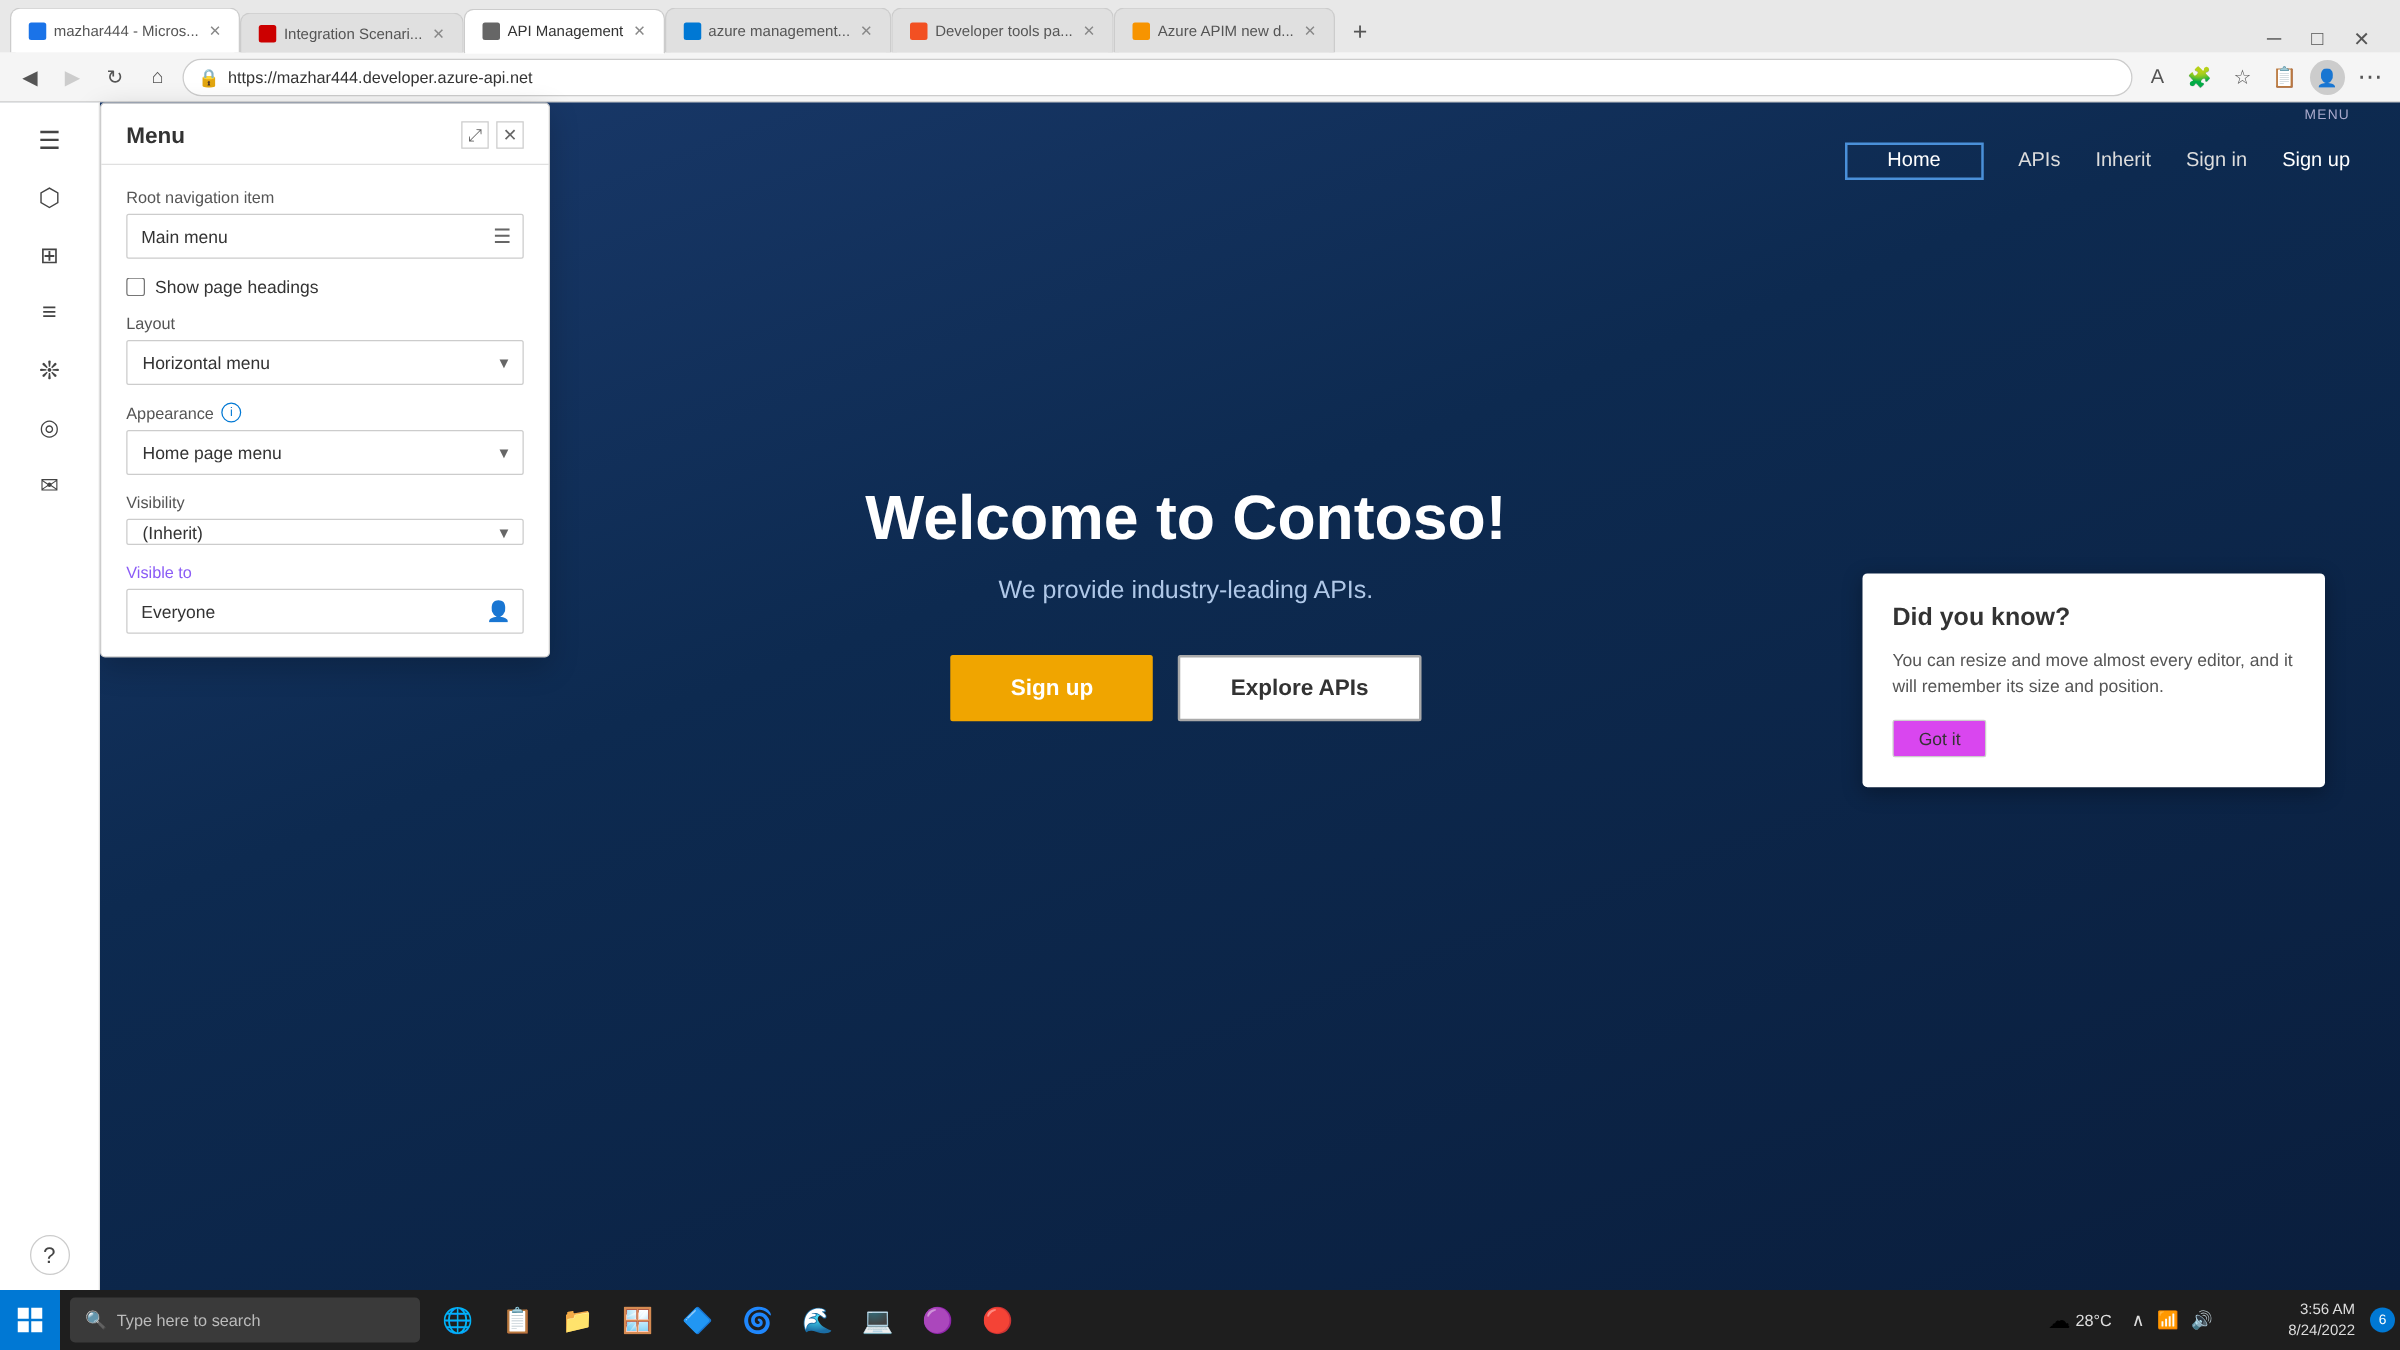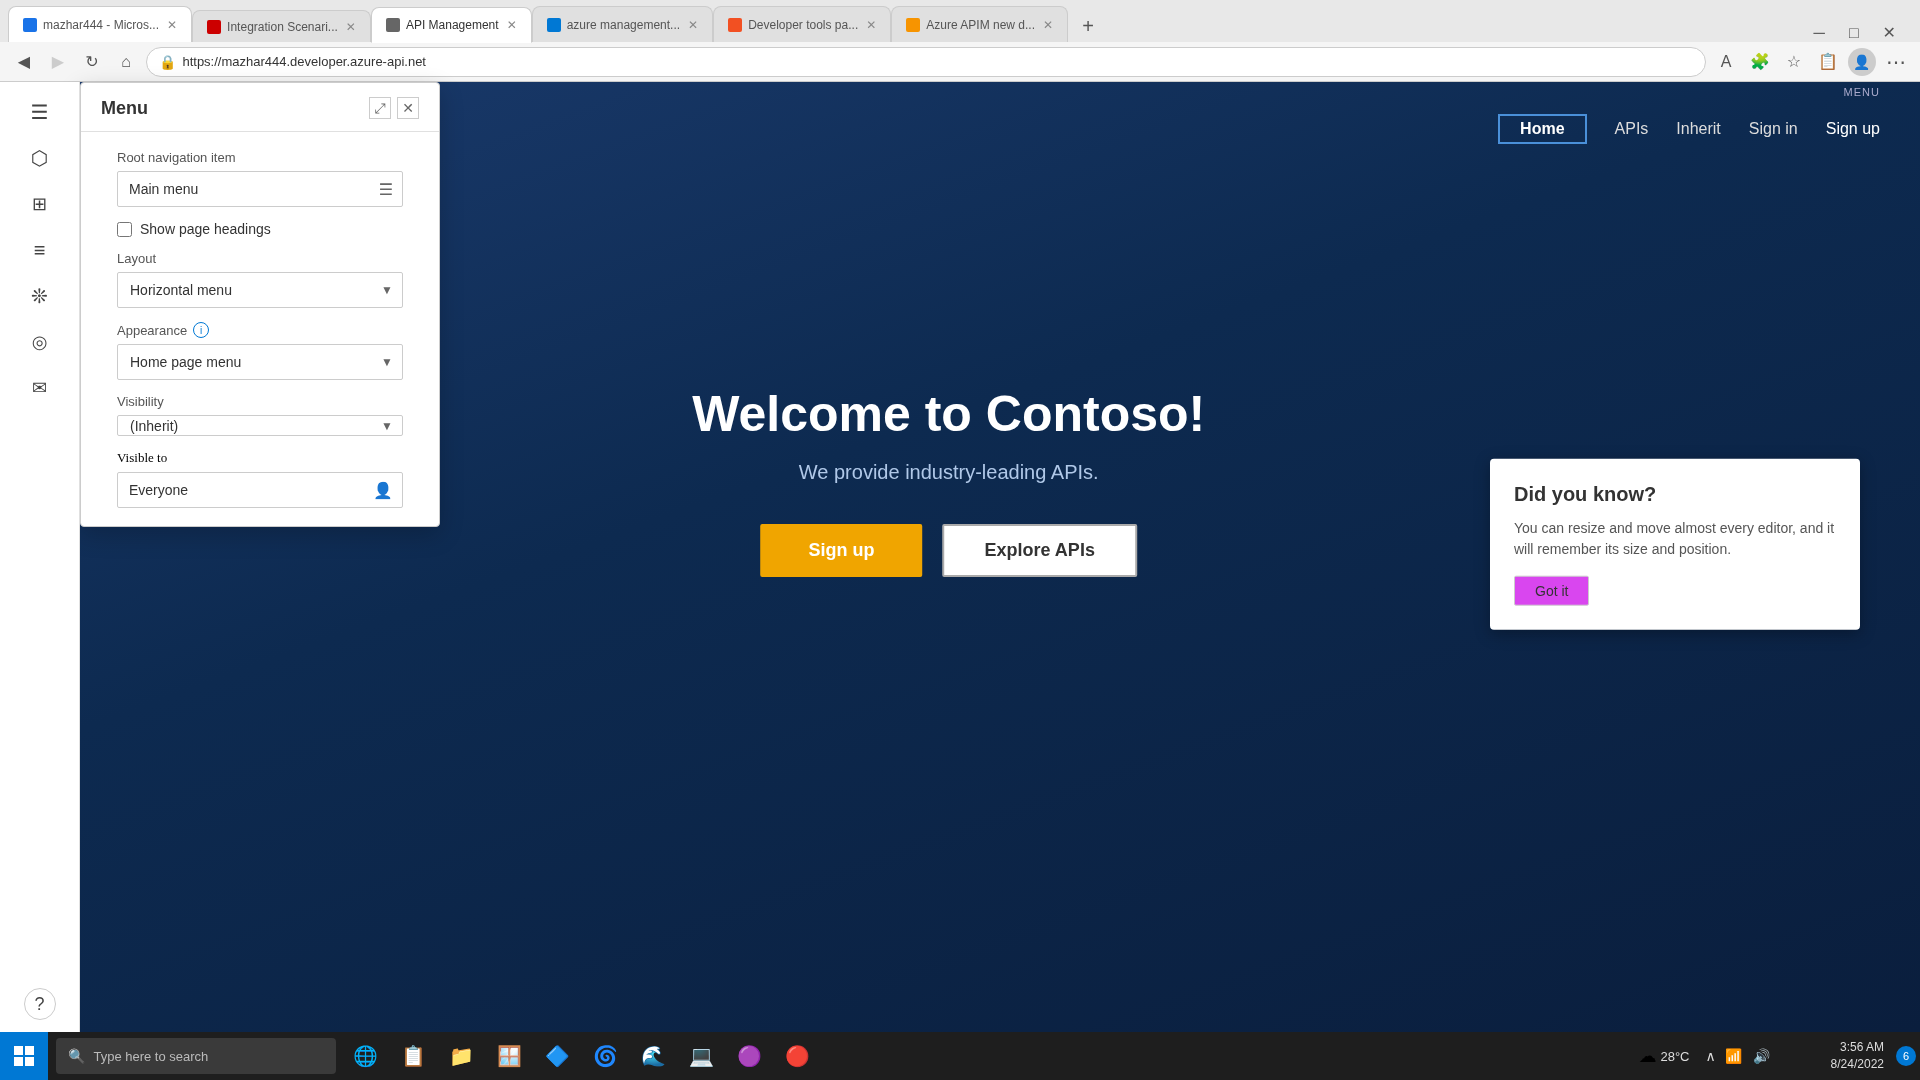--- a/index.html
+++ b/index.html
@@ -81,21 +81,21 @@
     <div style="flex:1;"></div>
     <div style="width:52px;height:44px;display:flex;align-items:center;justify-content:center;border-radius:4px;cursor:pointer;color:#444;font-size:18px;border:1px solid #ccc;border-radius:50%;width:32px;height:32px;margin-bottom:4px;">?</div>
   </div>
 
   <div style="flex:1;position:relative;background:linear-gradient(160deg,#1a3a6c 0%,#0d2a50 40%,#0a1e3d 100%);">
 
     <div style="position:absolute;top:0;left:0;right:0;display:flex;align-items:center;padding:16px 40px;justify-content:flex-end;">
       <span style="position:absolute;right:40px;top:4px;font-size:11px;color:#aac;letter-spacing:1px;">MENU</span>
       <span style="position:absolute;left:40px;font-size:28px;font-weight:700;color:#fff;">contoso</span>
       <div style="display:flex;align-items:center;gap:28px;margin-top:16px;">
-        <a style="font-size:16px;color:#fff;cursor:pointer;text-decoration:none;font-weight:700;border:2px solid #4a90d9;padding:4px 20px;">Home</a>
+        <a style="font-size:16px;color:#fff;cursor:pointer;text-decoration:none;font-weight:400;border:2px solid #4a90d9;padding:4px 32px;">Home</a>
         <a style="font-size:16px;color:#ddd;cursor:pointer;text-decoration:none;">APIs</a>
         <a style="font-size:16px;color:#ddd;cursor:pointer;text-decoration:none;">Inherit</a>
         <a style="font-size:16px;color:#ddd;cursor:pointer;text-decoration:none;">Sign in</a>
         <a style="font-size:16px;color:#fff;cursor:pointer;text-decoration:none;">Sign up</a>
       </div>
     </div>
 
     <div style="position:absolute;top:42%;left:50%;transform:translate(-60%,-50%);text-align:center;">
       <h1 style="font-size:50px;font-weight:700;color:#fff;margin-bottom:18px;">Welcome to Contoso!</h1>
       <p style="font-size:20px;color:#b0c8e8;margin-bottom:40px;">We provide industry-leading APIs.</p>
@@ -114,21 +114,21 @@
     <div style="position:absolute;top:0px;left:0px;width:360px;background:#fff;border:1px solid #ccc;border-radius:4px;box-shadow:0 8px 24px rgba(0,0,0,0.2);">
 
       <div style="display:flex;align-items:center;justify-content:space-between;padding:14px 20px 12px;border-bottom:1px solid #e0e0e0;">
         <span style="font-size:18px;font-weight:600;color:#333;">Menu</span>
         <div style="display:flex;gap:6px;align-items:center;">
           <span style="width:22px;height:22px;display:flex;align-items:center;justify-content:center;cursor:pointer;color:#666;font-size:14px;border:1px solid #ccc;">⤢</span>
           <span style="width:22px;height:22px;display:flex;align-items:center;justify-content:center;cursor:pointer;color:#666;font-size:14px;border:1px solid #ccc;">✕</span>
         </div>
       </div>
 
-      <div style="padding:18px 36px;display:flex;flex-direction:column;gap:14px;">
+      <div style="padding:18px 20px;display:flex;flex-direction:column;gap:14px;">
 
         <div>
           <div style="font-size:13px;color:#555;margin-bottom:6px;">Root navigation item</div>
           <div style="position:relative;">
             <input type="text" value="" style="width: 100%; height: 36px; border: 1px solid rgb(204, 204, 204); border-radius: 2px; padding: 0px 36px 0px 12px; font-size: 14px; color: rgb(51, 51, 51); background: rgb(255, 255, 255);">
             <span style="position:absolute;right:10px;top:50%;transform:translateY(-50%);font-size:16px;color:#666;">☰</span>
             <span style="position:absolute;left:12px;top:50%;transform:translateY(-50%);font-size:14px;color:#333;pointer-events:none;">Main menu</span>
           </div>
         </div>
 
@@ -168,21 +168,21 @@
             <select style="width:100%;height:21px;border:1px solid #ccc;border-radius:2px;padding:0 32px 0 12px;font-size:14px;color:#333;appearance:none;background:#fff;cursor:pointer;">
               <option>(Inherit)</option>
               <option>Public</option>
               <option>Private</option>
             </select>
             <span style="position:absolute;right:10px;top:50%;transform:translateY(-50%);font-size:12px;color:#666;pointer-events:none;">▼</span>
           </div>
         </div>
 
         <div>
-          <div style="font-size:13px;color:#000000;margin-bottom:6px;font-family:Liberation Serif, serif;">Visible to</div>
+          <div style="font-size:13px;color:#8b5cf6;margin-bottom:6px;">Visible to</div>
           <div style="position:relative;">
             <input type="text" value="" style="width: 100%; height: 36px; border: 1px solid rgb(204, 204, 204); border-radius: 2px; padding: 0px 36px 0px 12px; font-size: 14px; color: rgb(51, 51, 51); background: rgb(255, 255, 255);">
             <span style="position:absolute;left:12px;top:50%;transform:translateY(-50%);font-size:14px;color:#333;pointer-events:none;">Everyone</span>
             <span style="position:absolute;right:10px;top:50%;transform:translateY(-50%);font-size:16px;color:#666;">👤</span>
           </div>
         </div>
       </div>
     </div>
 
   </div>

